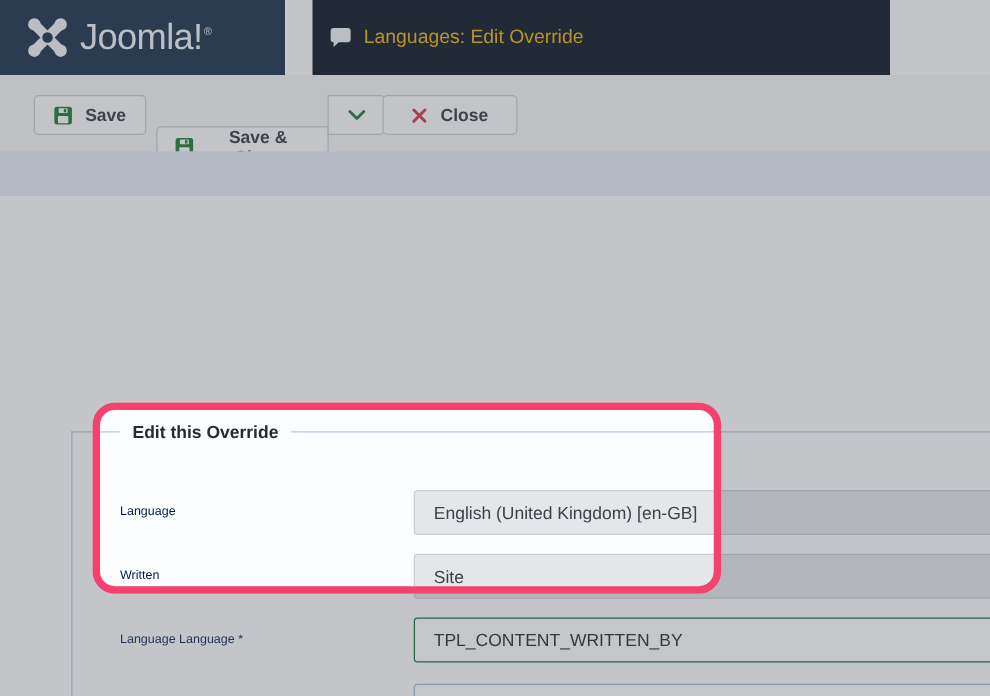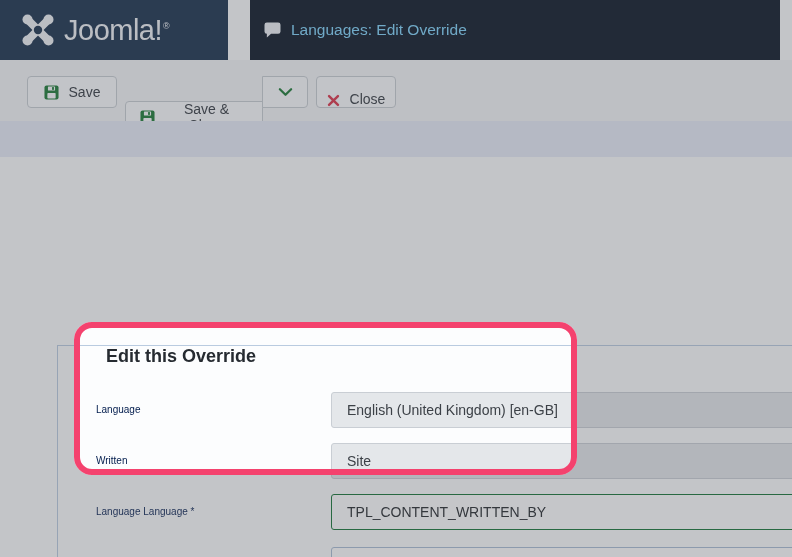--- a/index.html
+++ b/index.html
@@ -12,40 +12,40 @@
     --success-border:#0e7030;
     --dim:rgba(88,93,100,0.35);
   }
   *{box-sizing:border-box;margin:0;padding:0;}
   html,body{width:792px;height:557px;overflow:hidden;}
   body{font-family:"Liberation Sans","DejaVu Sans",sans-serif;background:#fcfdfe;position:relative;}
   #app{position:relative;width:792px;height:557px;overflow:hidden;}
 
   
   .header-left{position:absolute;left:0;top:0;width:228px;height:60px;background:var(--header-left-bg);display:flex;align-items:center;padding-left:20px;}
-  .header-right{position:absolute;left:250px;top:0;width:530px;height:60px;background:var(--header-right-bg);display:flex;align-items:center;padding-left:14px;color:#7dd3fc;}
+  .header-right{position:absolute;left:250px;top:0;width:462px;height:60px;background:var(--header-right-bg);display:flex;align-items:center;padding-left:14px;color:#eab308;}
   .brand{display:flex;align-items:baseline;color:#f0f3f6;font-size:29px;letter-spacing:-0.5px;margin-left:8px;}
   .brand sup{font-size:9px;margin-left:1px;position:relative;top:-11px;}
   .page-title{font-size:15.5px;margin-left:10px;}
 
   
   .toolbar{position:absolute;left:0;top:60px;width:792px;height:61px;background:#f5f6f8;}
-  .btn{position:absolute;top:16px;height:32px;background:#fbfcfd;border:1px solid #c6ccd2;border-radius:4px;display:flex;align-items:center;justify-content:center;gap:10px;font-size:14px;color:#2f353c;cursor:pointer;padding:0 14px;}
+  .btn{position:absolute;top:16px;height:32px;background:#fbfcfd;border:1px solid #c6ccd2;border-radius:4px;display:flex;align-items:center;justify-content:center;gap:10px;font-size:14px;color:#2f353c;cursor:pointer;padding:0 14px;font-weight:bold;}
   .btn-save{left:27px;width:90px;}
   .btn-savegroup-main{left:125px;width:138px;border-radius:4px 0 0 4px;margin-top:25px;}
   .btn-savegroup-toggle{left:262px;width:46px;border-radius:0 4px 4px 0;}
-  .btn-close{left:316px;width:80px;align-items:flex-end;}
+  .btn-close{left:306px;width:108px;}
 
   .band{position:absolute;left:0;top:121px;width:792px;height:36px;background:#e7ecf8;}
   .content{position:absolute;left:0;top:157px;width:792px;height:400px;background:#fcfdfe;}
 
   
   .fs-top{position:absolute;left:57px;top:188px;width:735px;height:0;border-top:1px solid #b9cbe0;}
   .fs-left{position:absolute;left:57px;top:188px;width:0;height:369px;border-left:1px solid #b9cbe0;}
-  .legend{position:absolute;left:96px;top:191px;background:#fcfdfe;padding:0 10px;font-size:18px;font-weight:bold;color:#262b31;line-height:16px;text-align:right;}
+  .legend{position:absolute;left:96px;top:180px;background:#fcfdfe;padding:0 10px;font-size:14px;font-weight:bold;color:#262b31;line-height:16px;text-align:right;}
 
   .field-label{position:absolute;left:96px;width:235px;font-size:10px;color:var(--label-navy);line-height:36px;}
   .field-input{position:absolute;left:331px;width:560px;height:36px;border-radius:3px;font-family:"Liberation Sans","DejaVu Sans",sans-serif;font-size:14px;padding:0 15px;}
   .input-disabled{background:#e4e7ea;border:1px solid #c9ced4;color:#3c4147;}
   .input-valid{background:#ffffff;border:1px solid var(--success-border);color:#212529;}
   .field-textarea{position:absolute;left:331px;top:390px;width:560px;height:119px;background:#ffffff;border:1px solid #a8bcd4;border-radius:3px;font-family:"Liberation Sans","DejaVu Sans",sans-serif;font-size:14px;color:#212529;padding:10px 15px;resize:none;}
 
   
   .spotlight{position:absolute;left:74px;top:322px;width:503px;height:153px;border:6px solid var(--annotation-pink);border-radius:18px;box-shadow:0 0 0 2000px var(--dim);pointer-events:none;z-index:50;}
 

